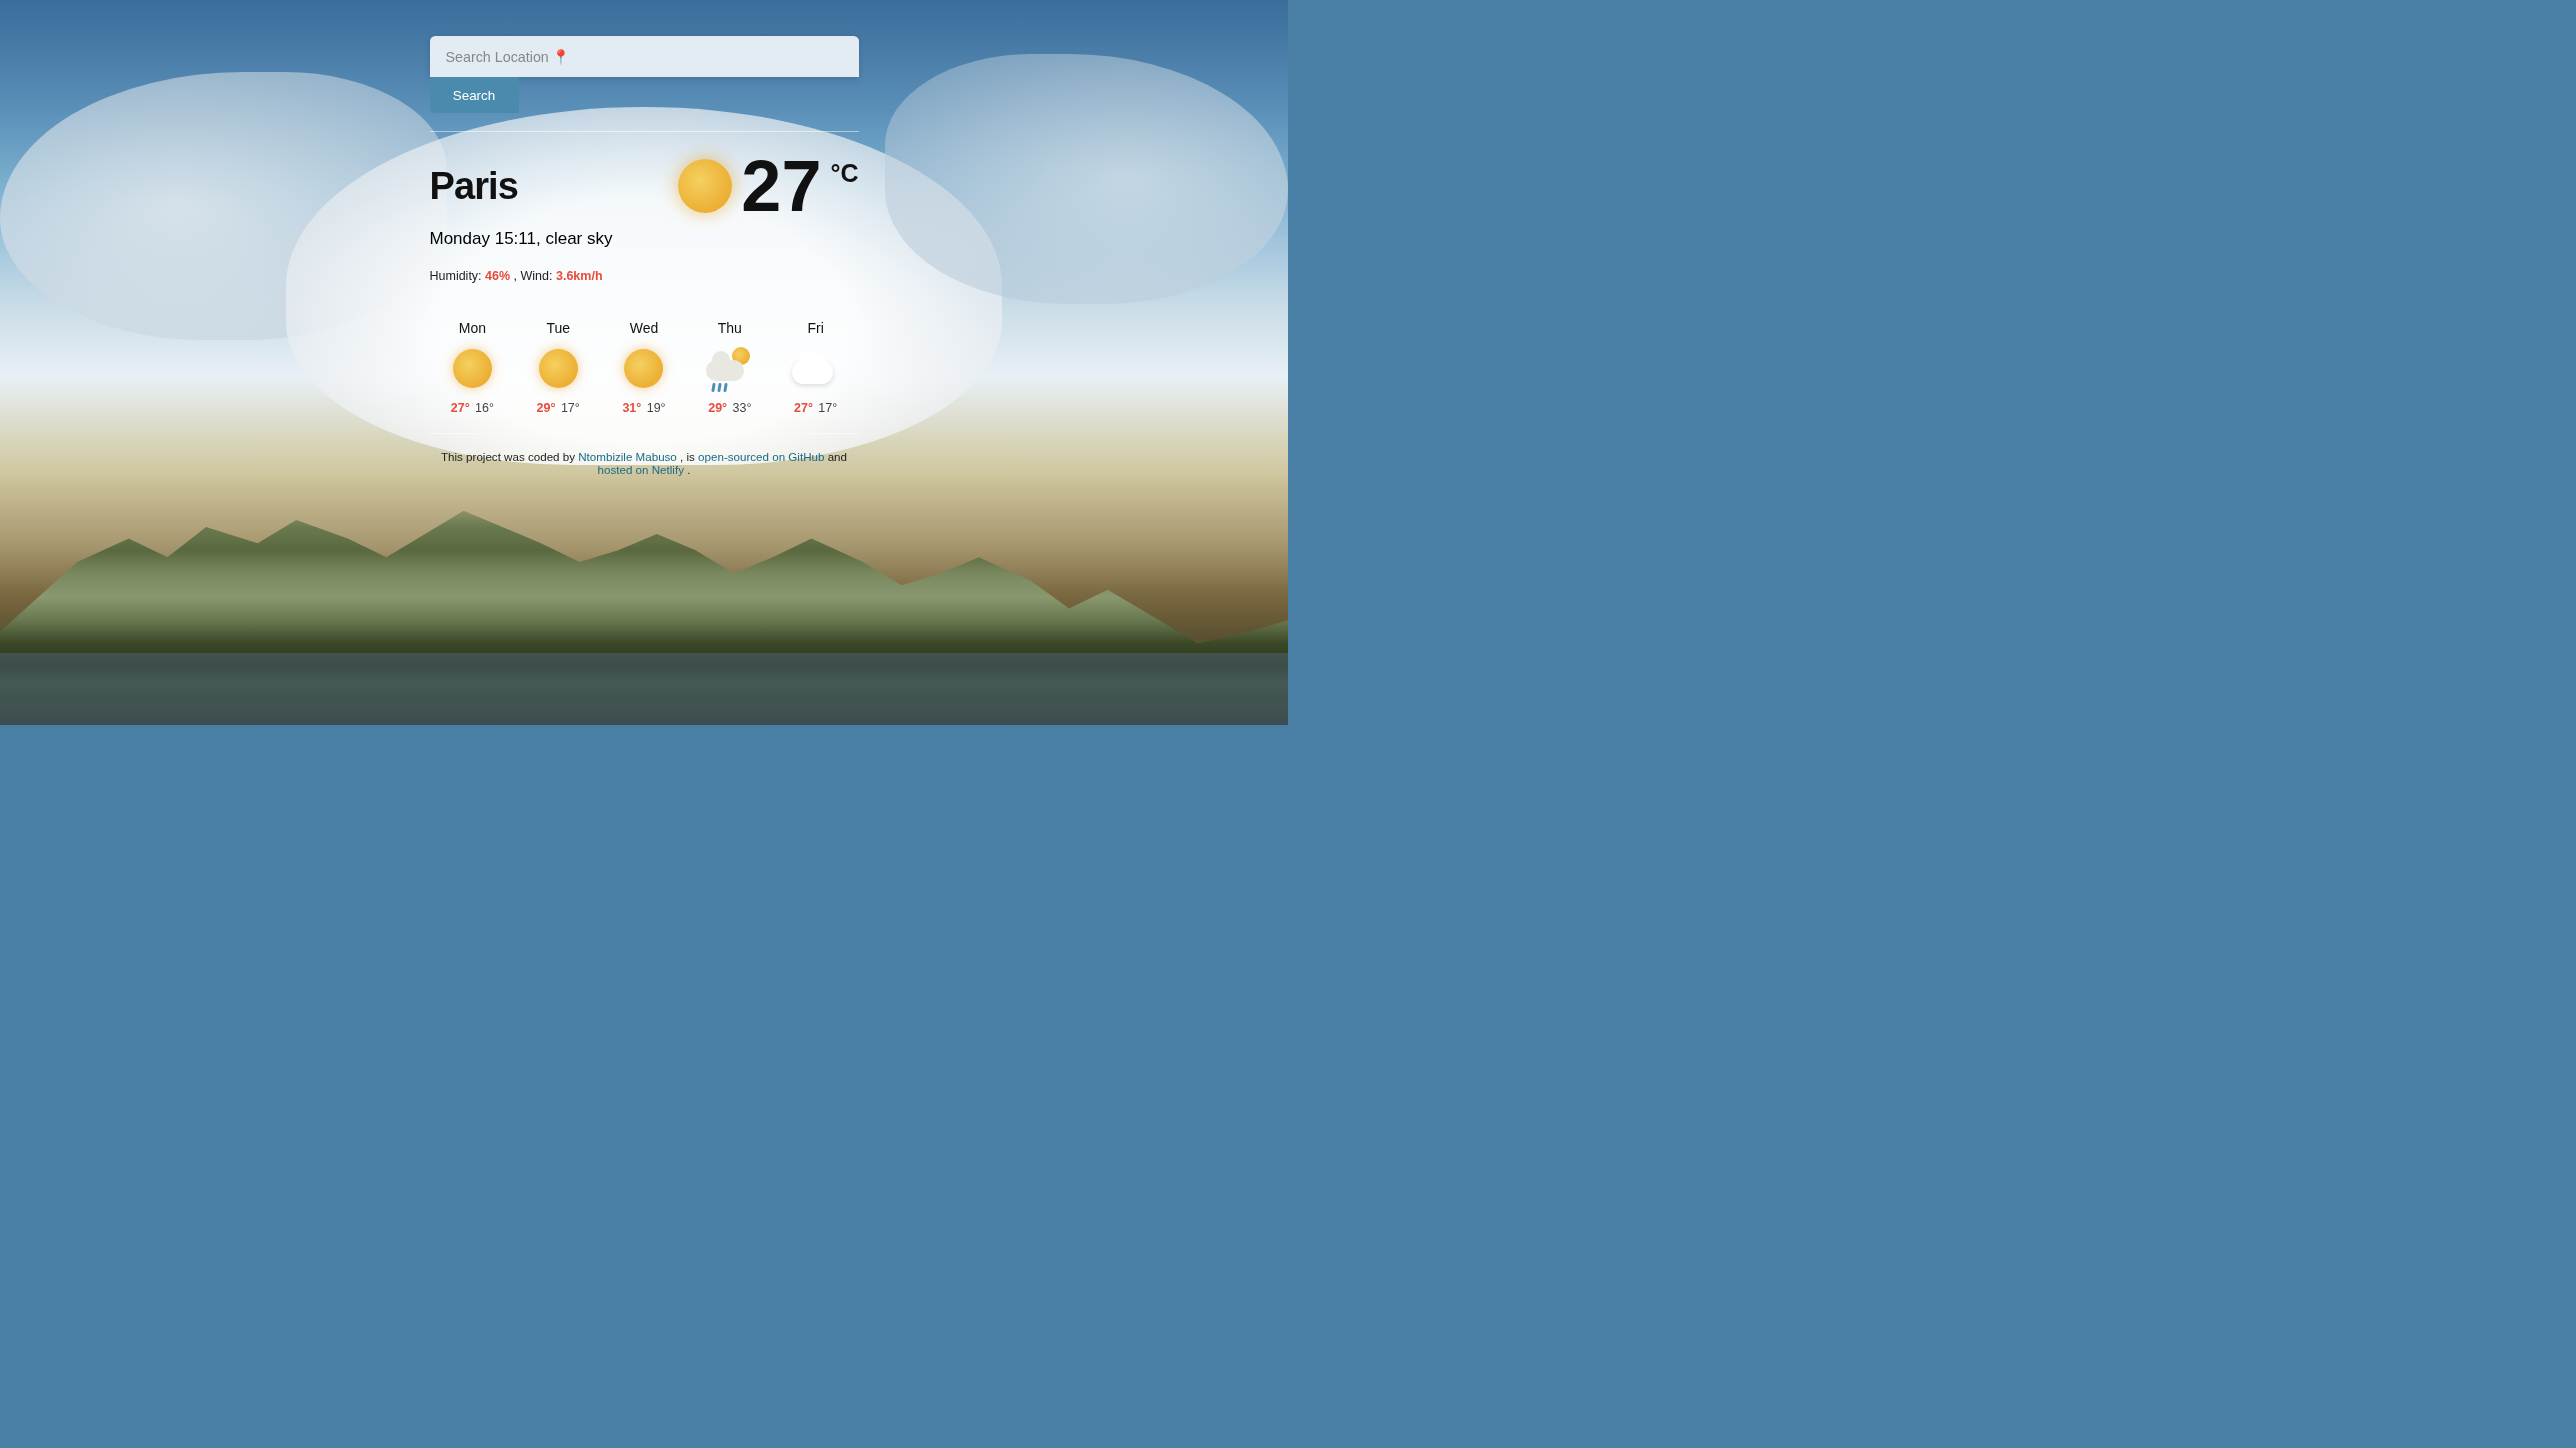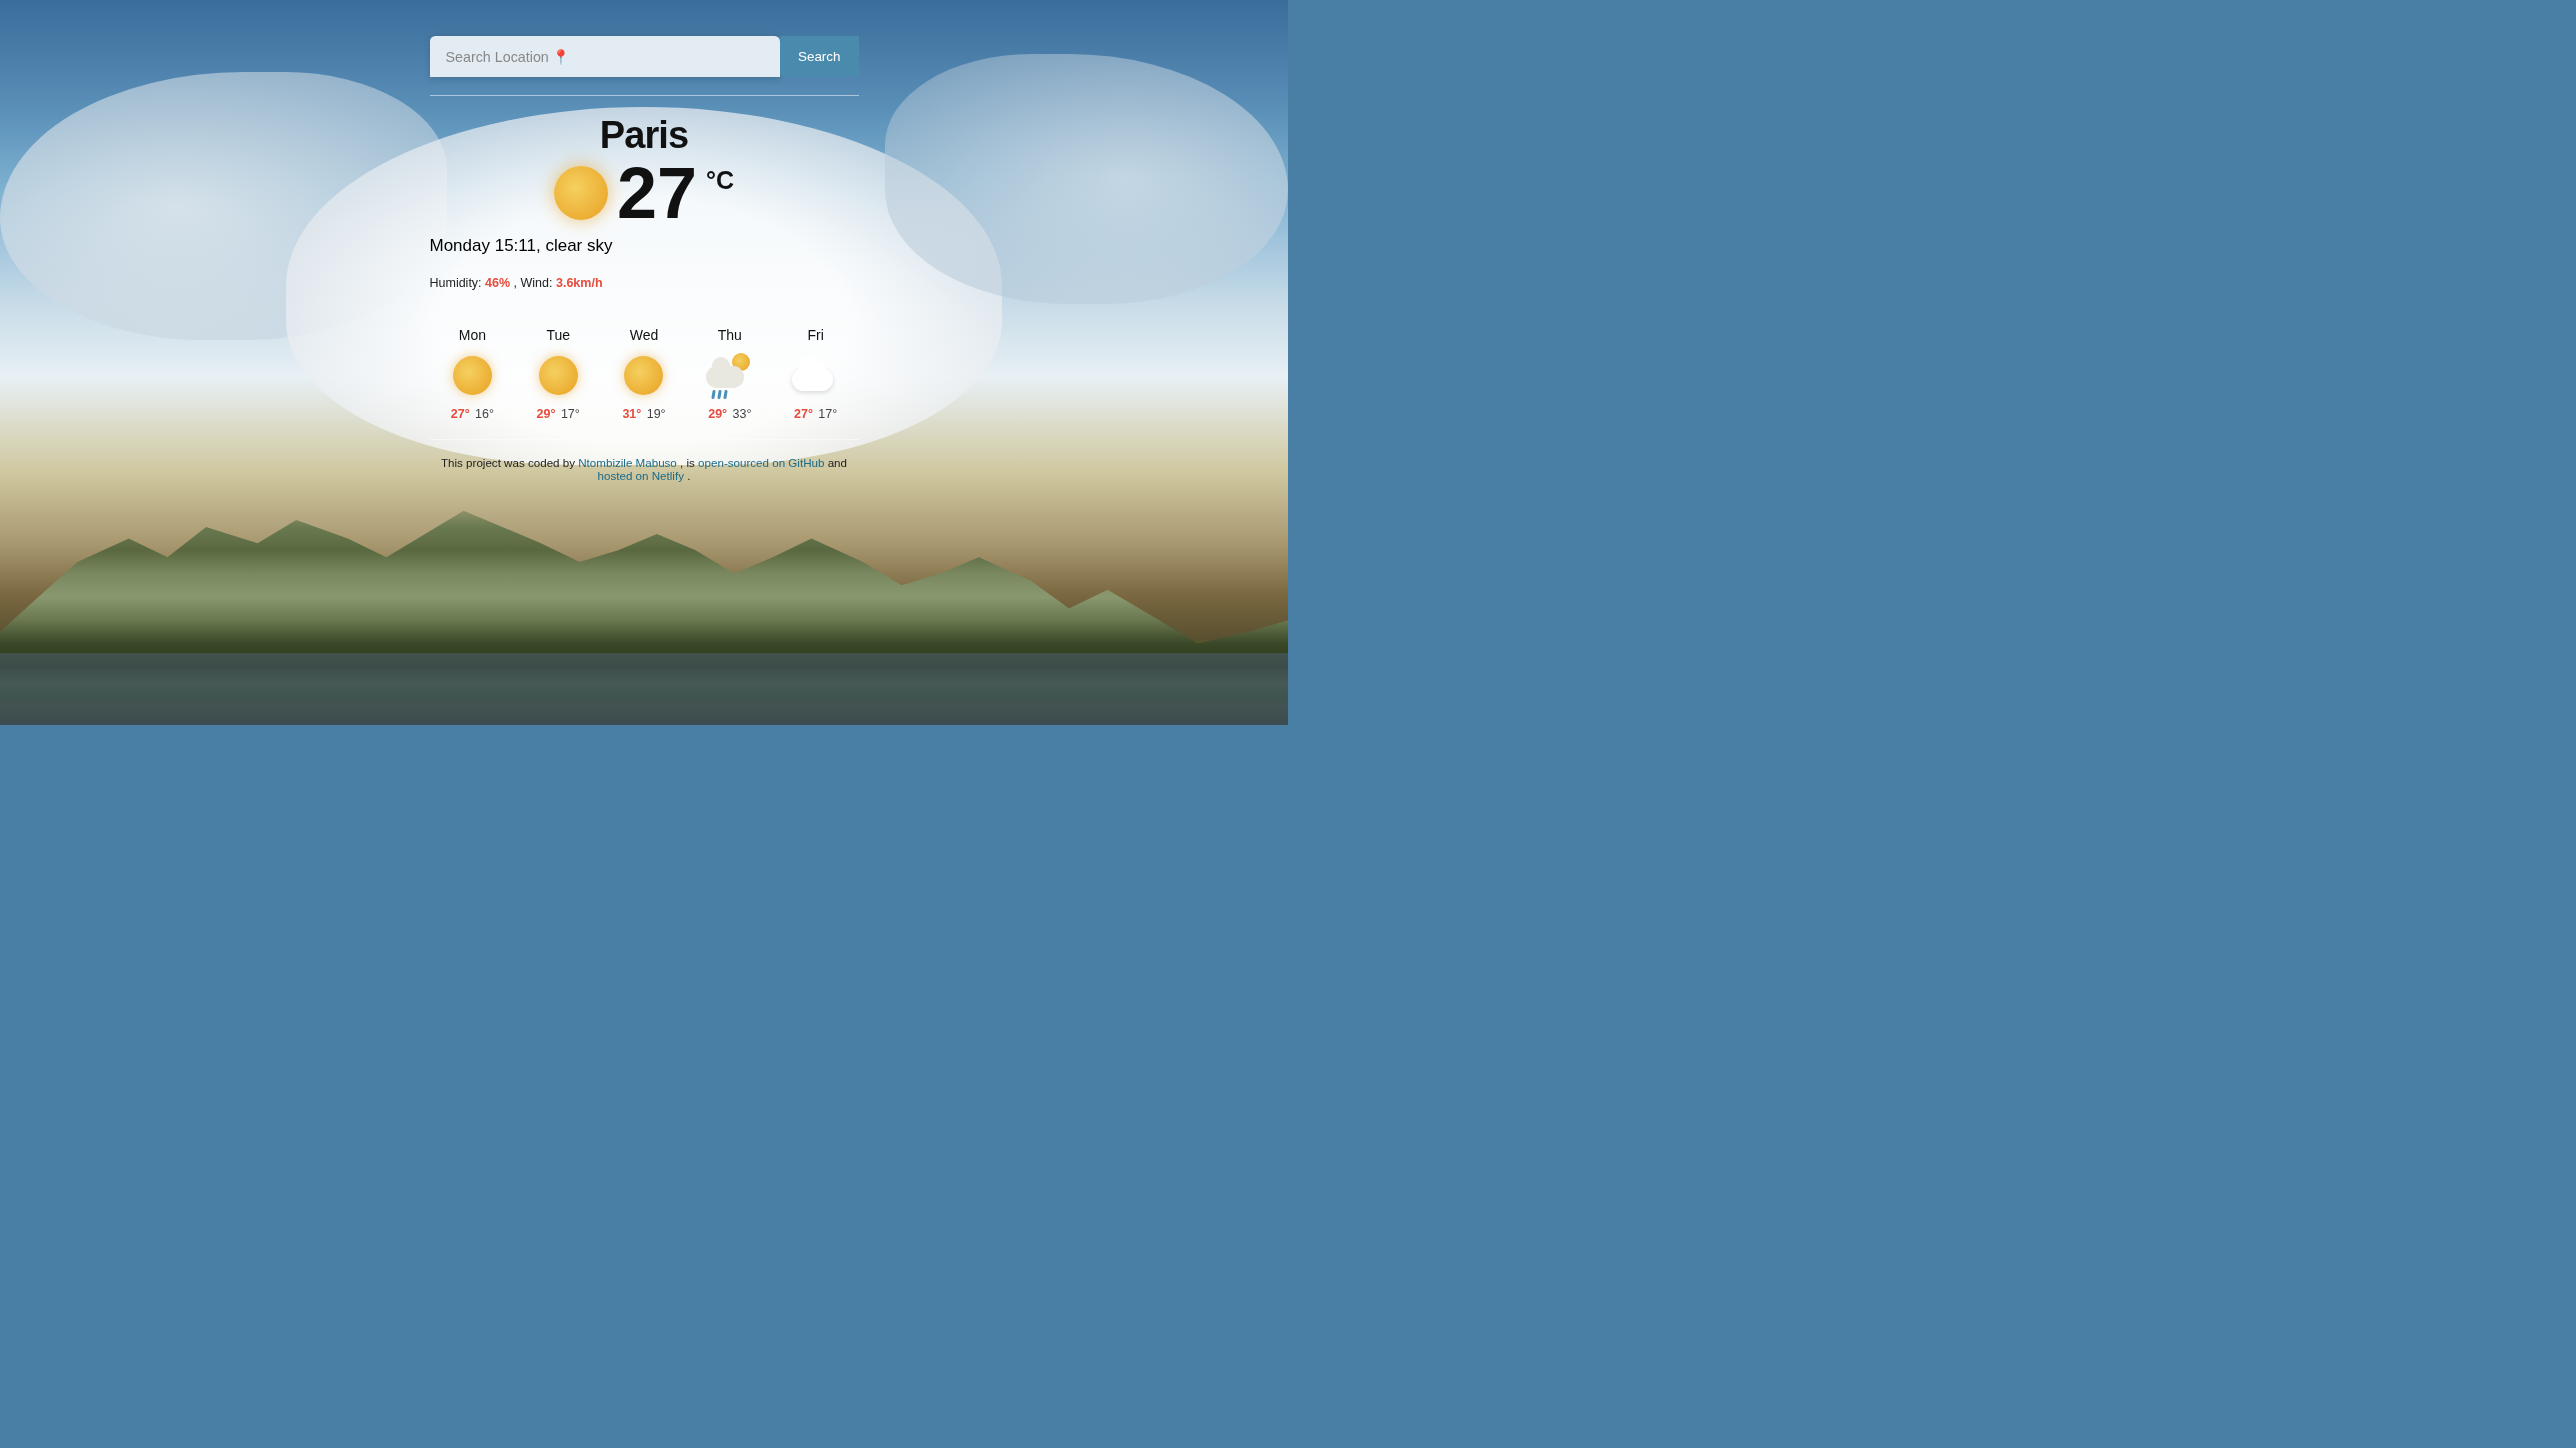--- a/index.html
+++ b/index.html
@@ -158,21 +158,21 @@
       display: flex;
       flex-direction: column;
       align-items: center;
       padding-top: 36px;
     }
 
     
     .search-section {
       width: 429px;
       display: flex;
-      flex-direction: row;
+      flex-direction: column;
       gap: 0;
     }
 
     .search-input {
       width: 100%;
       padding: 12.5px 16px;
       font-size: 14.3px;
       border: none;
       border-radius: 5.4px 5.4px 0 0;
       background: rgba(240, 245, 248, 0.92);
@@ -210,21 +210,20 @@
       width: 429px;
       background: transparent;
       padding: 9px 0;
     }
 
     .weather-main {
       display: flex;
       align-items: center;
       justify-content: space-between;
       margin-bottom: 7.2px;
-      flex-direction: column;
     }
 
     .city-name {
       font-size: 38px;
       font-weight: 800;
       color: #111;
       letter-spacing: -0.9px;
     }
 
     .temp-display {

